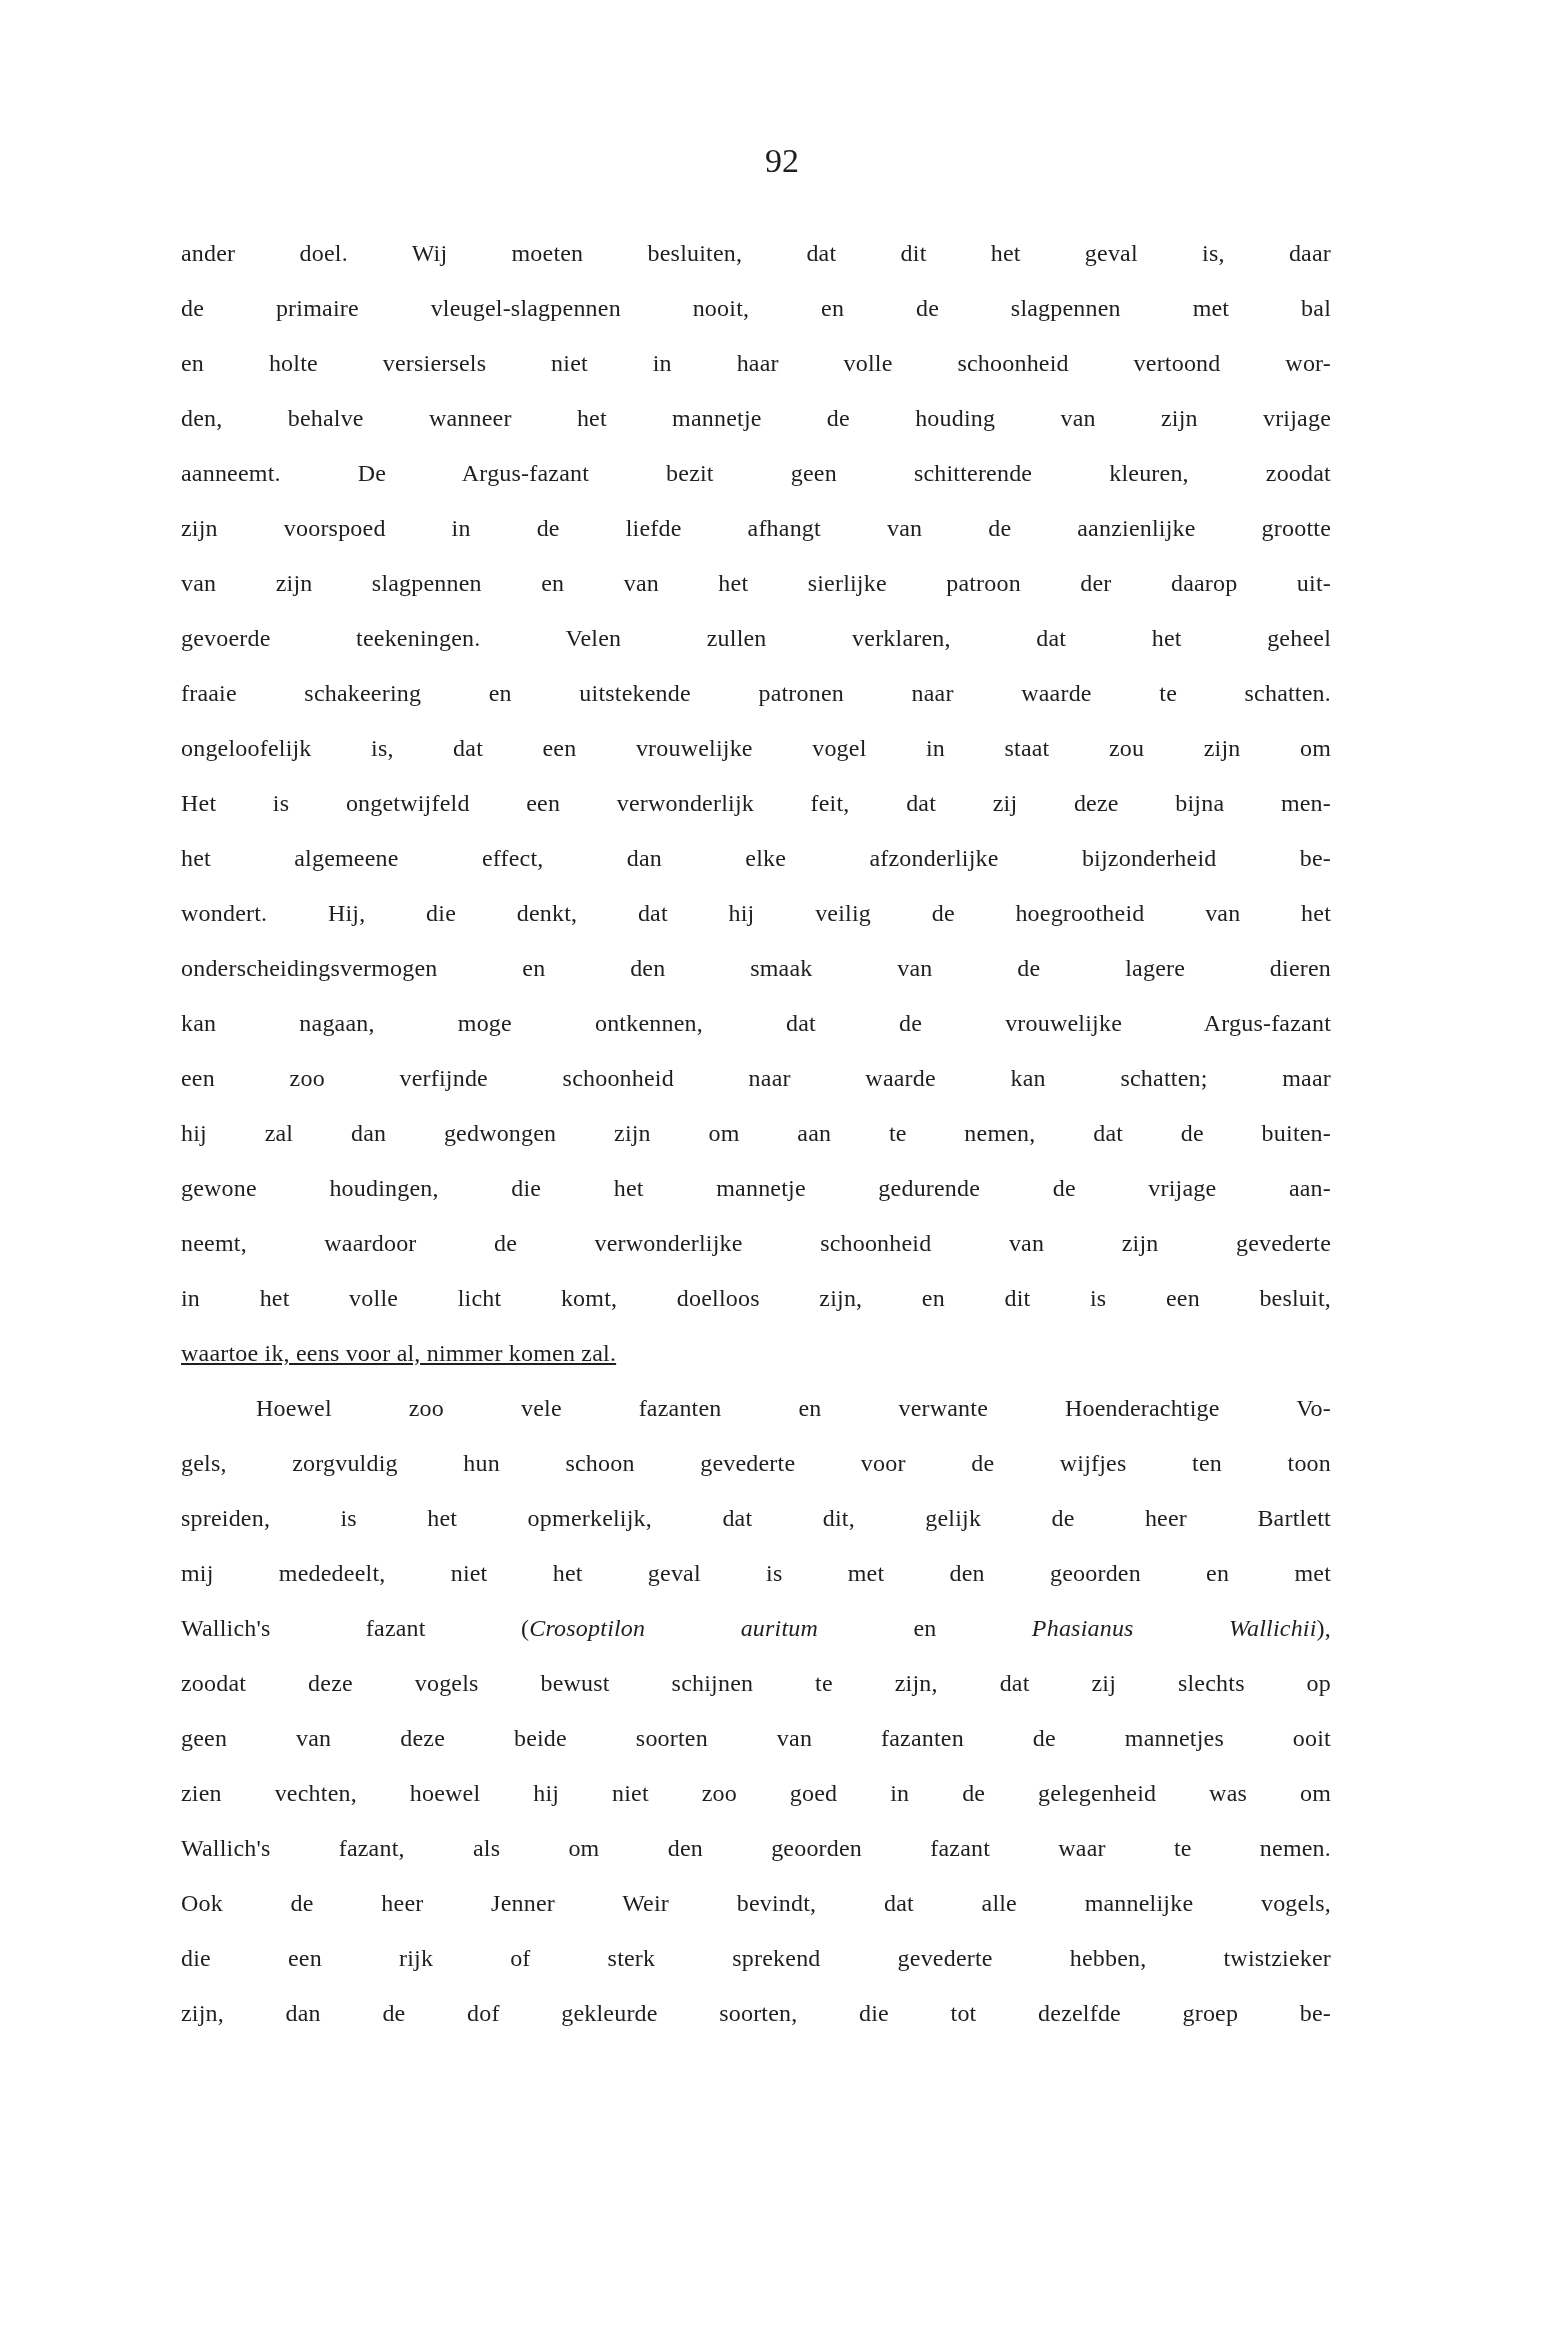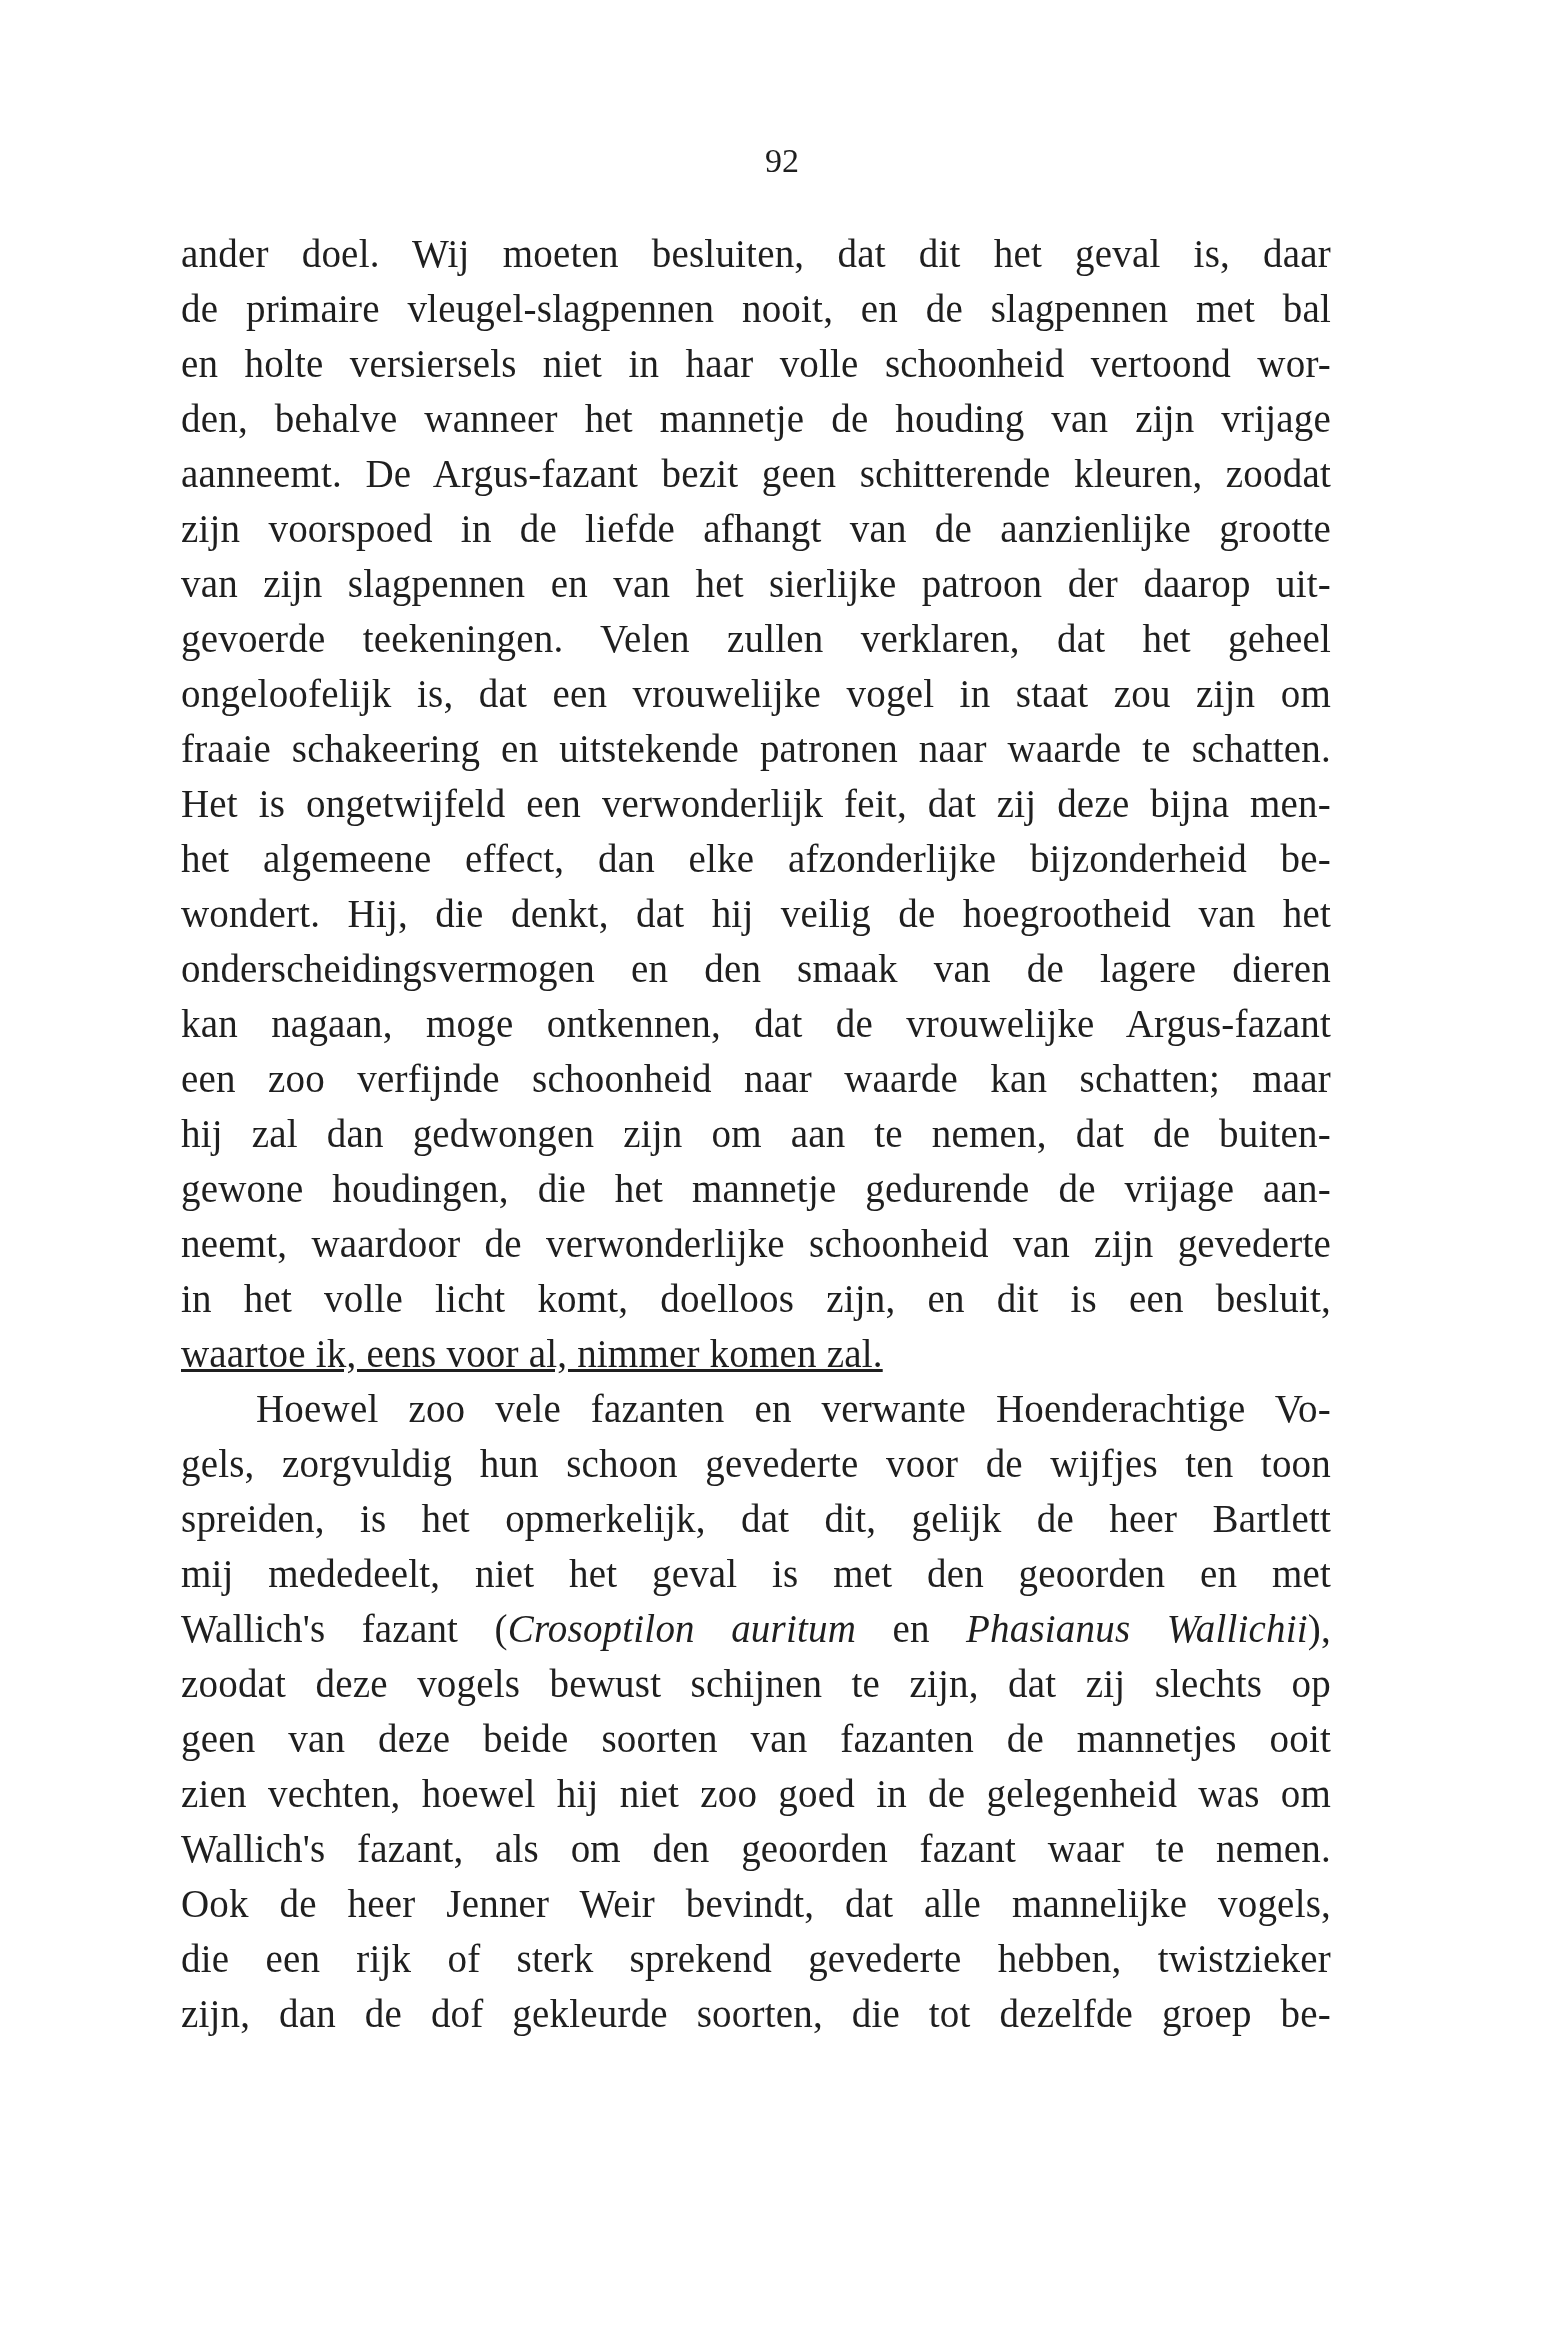--- a/index.html
+++ b/index.html
@@ -10,21 +10,21 @@
     font-family: "Liberation Serif", "DejaVu Serif", serif;
   }
   .page-number {
     position: absolute; top: 140px; left: 0; width: 1564px;
     text-align: center; font-size: 34px; line-height: 42px;
   }
   .body-text {
     position: absolute; left: 181px; top: 226px; width: 1150px;
   }
   .line {
-    display: block; height: 55px; font-size: 39px; line-height: 55px;
+    display: block; height: 55px; font-size: 24px; line-height: 55px;
     text-align: justify; text-align-last: justify; white-space: nowrap;
     letter-spacing: 0.2px; transform-origin: left center;
   }
   .line.last { text-align-last: left; }
   .line.indent { padding-left: 75px; }
   .line span { white-space: normal; }
   .italic { font-style: italic; }
   .line-inner { display: block; width: 100%; white-space: normal; text-align: justify; text-align-last: justify; }
   .line.last .line-inner { text-align-last: left; text-decoration: underline; }
 </style>
@@ -52,24 +52,24 @@
     <span class="line">
         <span class="line-inner">zijn voorspoed in de liefde afhangt van de aanzienlijke grootte</span>
       </span>
     <span class="line">
         <span class="line-inner">van zijn slagpennen en van het sierlijke patroon der daarop uit-</span>
       </span>
     <span class="line">
         <span class="line-inner">gevoerde teekeningen. Velen zullen verklaren, dat het geheel</span>
       </span>
     <span class="line">
-        <span class="line-inner">ongeloofelijk is, dat een vrouwelijke vogel in staat zou zijn om</span>
+        <span class="line-inner">fraaie schakeering en uitstekende patronen naar waarde te schatten.</span>
       </span>
     <span class="line">
-        <span class="line-inner">fraaie schakeering en uitstekende patronen naar waarde te schatten.</span>
+        <span class="line-inner">ongeloofelijk is, dat een vrouwelijke vogel in staat zou zijn om</span>
       </span>
     <span class="line">
         <span class="line-inner">Het is ongetwijfeld een verwonderlijk feit, dat zij deze bijna men-</span>
       </span>
     <span class="line">
         <span class="line-inner">het algemeene effect, dan elke afzonderlijke bijzonderheid be-</span>
       </span>
     <span class="line">
         <span class="line-inner">wondert. Hij, die denkt, dat hij veilig de hoegrootheid van het</span>
       </span>

